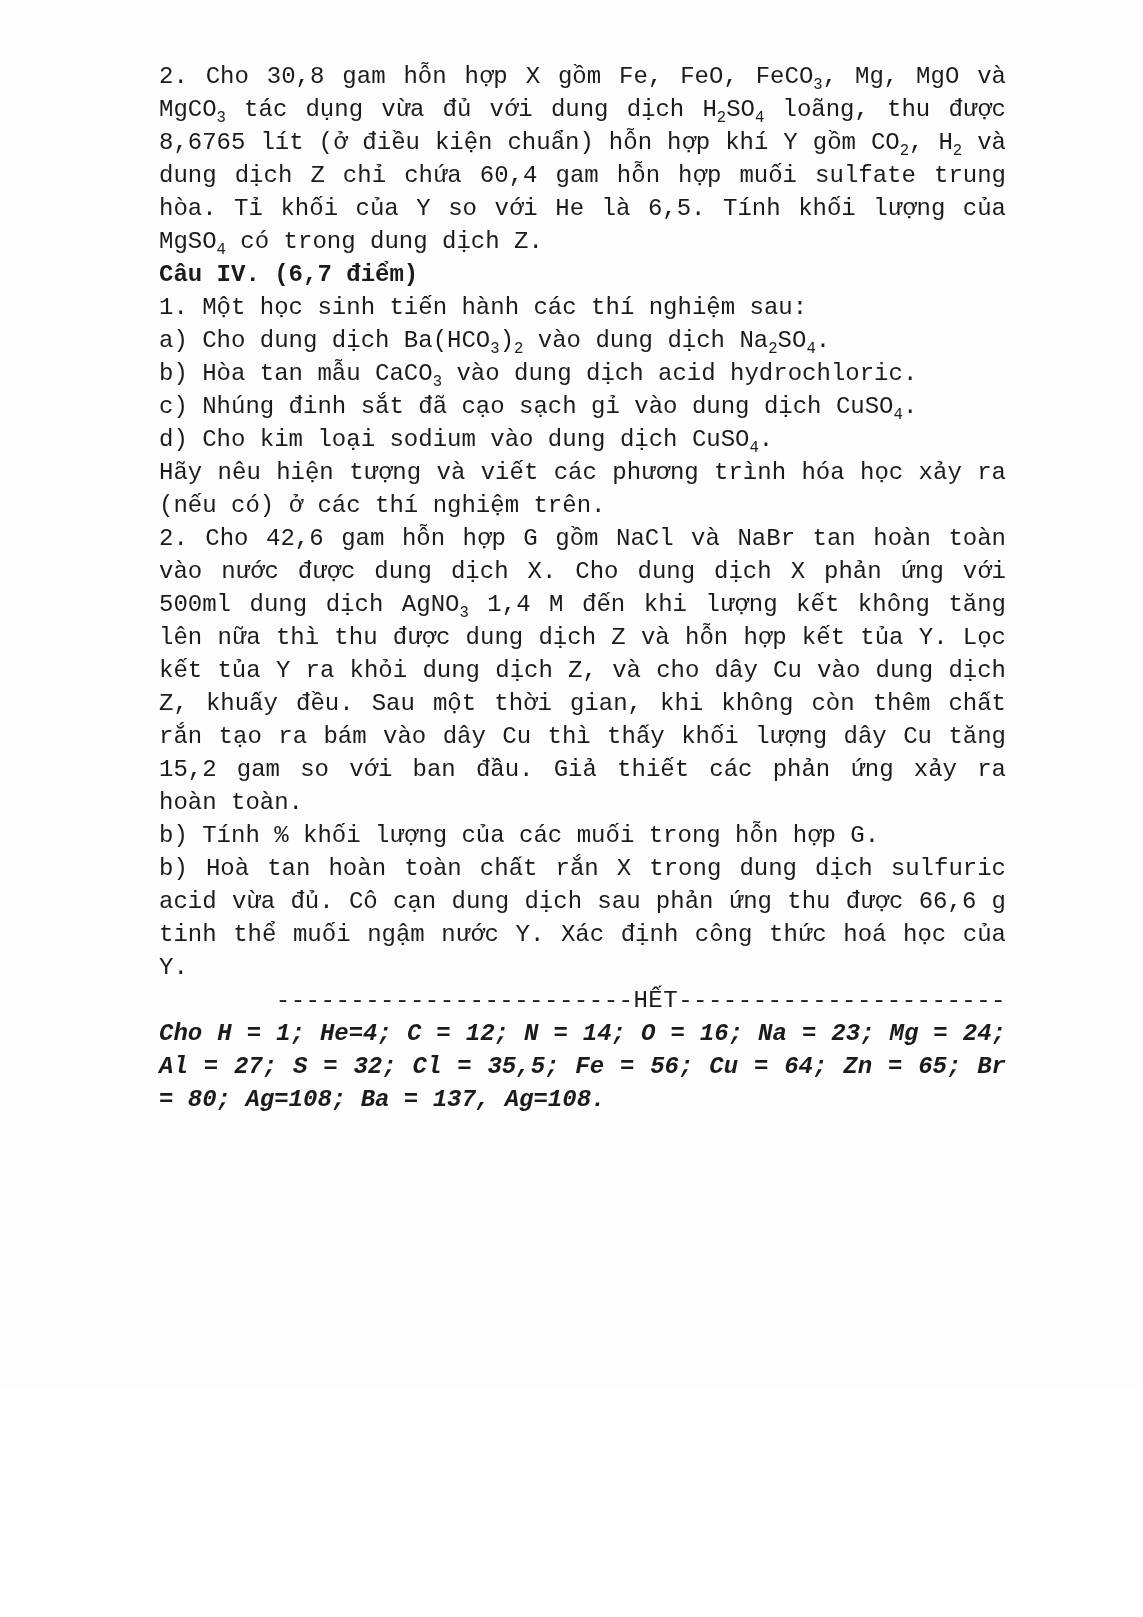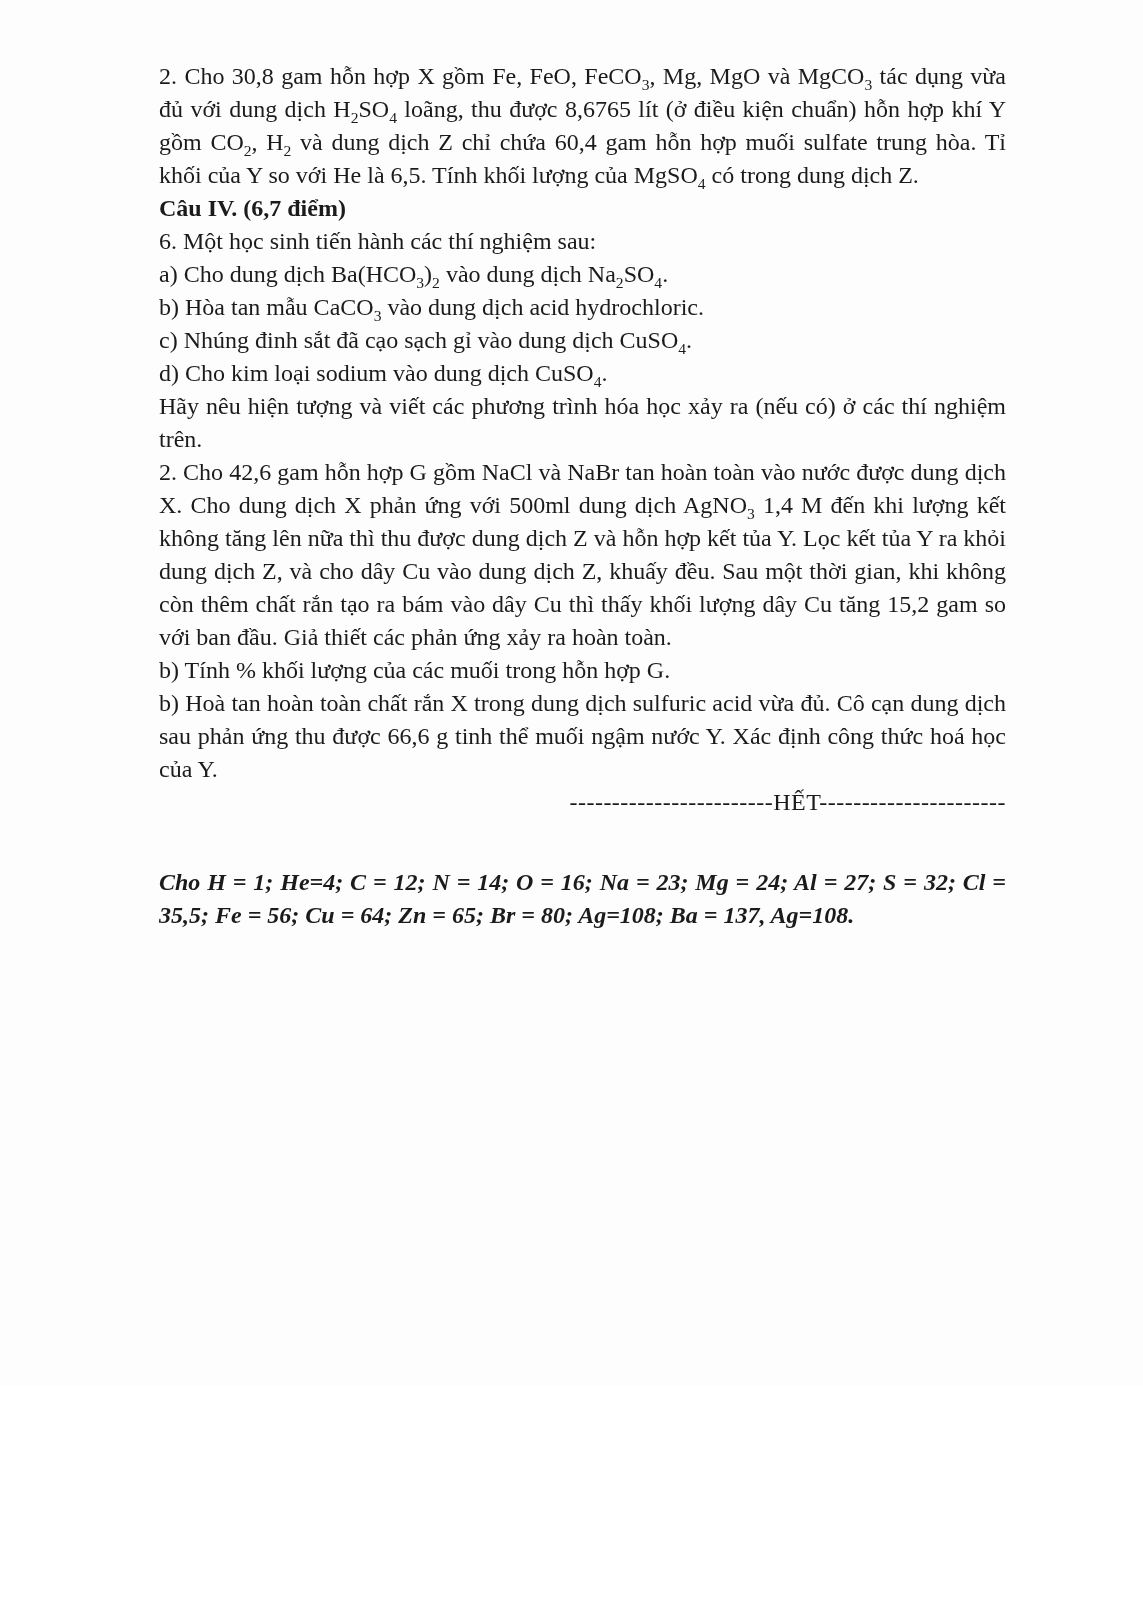--- a/index.html
+++ b/index.html
@@ -3,21 +3,21 @@
 <meta charset="utf-8">
 <style>
   html, body { margin: 0; padding: 0; background: #ffffff; }
 
   .page {
     position: relative;
     width: 1143px;
     height: 1386px;
     background: #fdfdfd;
     color: #1b1b1b;
-    font-family: Liberation Serif, serif;
+    font-family: Liberation Mono, monospace;
     overflow: hidden;
   }
 
   .content {
     position: absolute;
     left: 159px;
     top: 60px;
     width: 847px;
     font-size: 24px;
     line-height: 33px;
@@ -29,21 +29,20 @@
   p.heading { font-weight: bold; text-align: left; }
 
   p.divider {
     text-align: right;
     letter-spacing: 0.5px;
   }
 
   p.masses {
     font-weight: bold;
     font-style: italic;
-    margin-top: 47px;
   }
 
   sub {
     font-size: 0.65em;
     line-height: 0;
   }
 
   .footer {
     position: absolute;
     top: 1537px;
@@ -55,21 +54,21 @@
     line-height: 30px;
   }
 </style>
 </head>
 <body>
 
 <div class="page">
   <div class="content">
     <p>2. Cho 30,8 gam hỗn hợp X gồm Fe, FeO, FeCO<sub>3</sub>, Mg, MgO và MgCO<sub>3</sub> tác dụng vừa đủ với dung dịch H<sub>2</sub>SO<sub>4</sub> loãng, thu được 8,6765 lít (ở điều kiện chuẩn) hỗn hợp khí Y gồm CO<sub>2</sub>, H<sub>2</sub> và dung dịch Z chỉ chứa 60,4 gam hỗn hợp muối sulfate trung hòa. Tỉ khối của Y so với He là 6,5. Tính khối lượng của MgSO<sub>4</sub> có trong dung dịch Z.</p>
     <p class="heading">Câu IV. (6,7 điểm)</p>
-    <p>6. Một học sinh tiến hành các thí nghiệm sau:</p>
+    <p>1. Một học sinh tiến hành các thí nghiệm sau:</p>
     <p>a) Cho dung dịch Ba(HCO<sub>3</sub>)<sub>2</sub> vào dung dịch Na<sub>2</sub>SO<sub>4</sub>.</p>
     <p>b) Hòa tan mẫu CaCO<sub>3</sub> vào dung dịch acid hydrochloric.</p>
     <p>c) Nhúng đinh sắt đã cạo sạch gỉ vào dung dịch CuSO<sub>4</sub>.</p>
     <p>d) Cho kim loại sodium vào dung dịch CuSO<sub>4</sub>.</p>
     <p>Hãy nêu hiện tượng và viết các phương trình hóa học xảy ra (nếu có) ở các thí nghiệm trên.</p>
     <p>2. Cho 42,6 gam hỗn hợp G gồm NaCl và NaBr tan hoàn toàn vào nước được dung dịch X. Cho dung dịch X phản ứng với 500ml dung dịch AgNO<sub>3</sub> 1,4 M đến khi lượng kết không tăng lên nữa thì thu được dung dịch Z và hỗn hợp kết tủa Y. Lọc kết tủa Y ra khỏi dung dịch Z, và cho dây Cu vào dung dịch Z, khuấy đều. Sau một thời gian, khi không còn thêm chất rắn tạo ra bám vào dây Cu thì thấy khối lượng dây Cu tăng  15,2 gam so với ban đầu. Giả thiết các phản ứng xảy ra hoàn toàn.</p>
     <p>b) Tính % khối lượng của các muối trong hỗn hợp G.</p>
     <p>b) Hoà tan hoàn toàn chất rắn X trong dung dịch sulfuric acid vừa đủ. Cô cạn dung dịch sau phản ứng thu được 66,6 g tinh thể muối ngậm nước Y. Xác định công thức hoá học của Y.</p>
     <p class="divider">------------------------HẾT----------------------</p>
     <p class="masses">Cho H = 1; He=4; C = 12; N = 14; O = 16; Na = 23; Mg = 24; Al = 27; S = 32; Cl = 35,5; Fe = 56; Cu = 64; Zn = 65; Br = 80; Ag=108; Ba = 137, Ag=108.</p>

